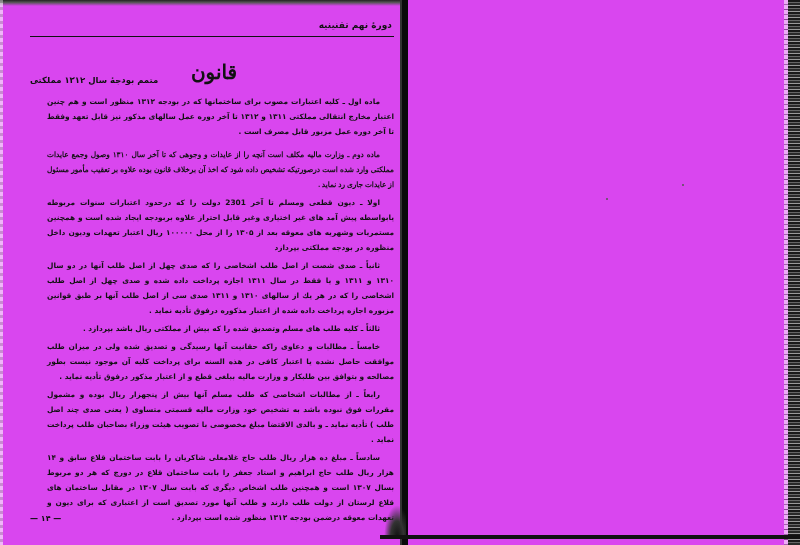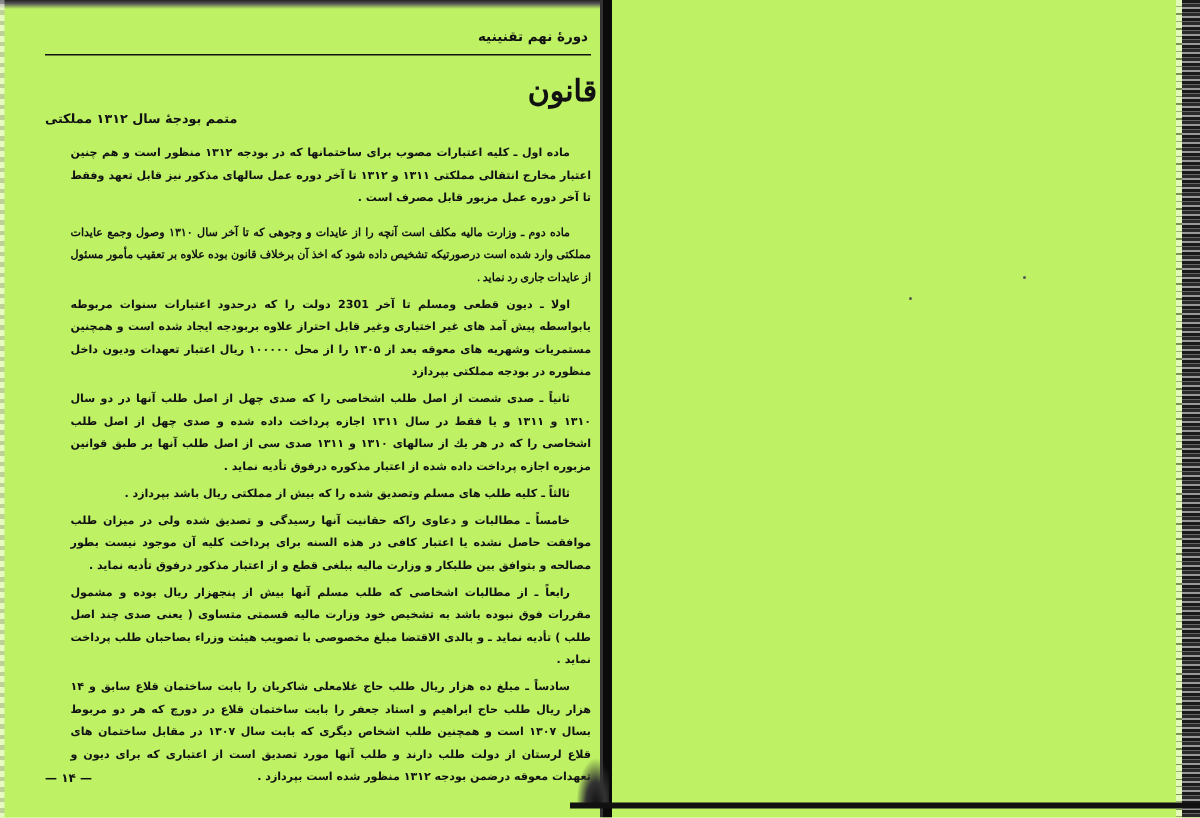--- a/index.html
+++ b/index.html
@@ -1,36 +1,36 @@
 <!DOCTYPE html>
 <html><head>
 <meta charset="utf-8">
 <style>
   html, body { margin:0; padding:0; }
   body { width:800px; height:545px; background:#ffffff; position:relative; overflow:hidden;
          font-family:"DejaVu Sans", sans-serif; color:#111; }
-  .spread { position:absolute; left:0; top:0; width:800px; height:545px; background:#bef264; }
+  .spread { position:absolute; left:0; top:0; width:800px; height:545px; background:#d946ef; }
   .top-edge { position:absolute; left:0; top:0; width:405px; height:6px;
               background:linear-gradient(#222,#555 40%,rgba(255,255,255,0) 100%); }
   .left-edge { position:absolute; left:0; top:0; width:3px; height:545px;
                background:repeating-linear-gradient(#bbb 0 3px,#fff 3px 7px); opacity:.6; }
   .gutter { position:absolute; left:402px; top:0; width:6px; height:545px; background:#0a0a0a; }
   .gutter-thin { position:absolute; left:400px; top:0; width:2px; height:545px; background:#333; }
   .bottom-edge { position:absolute; left:380px; top:535px; width:420px; height:4px; background:#111; }
   .bottom-smudge { position:absolute; left:384px; top:505px; width:22px; height:32px;
                    background:radial-gradient(ellipse at 60% 100%,#111 0%,#333 35%,rgba(255,255,255,0) 70%); }
   .right-edge { position:absolute; left:788px; top:0; width:12px; height:545px;
                 background:repeating-linear-gradient(#1a1a1a 0 2px,#666 2px 3px,#2a2a2a 3px 5px,#999 5px 6px); }
   .right-edge-inner { position:absolute; left:784px; top:0; width:5px; height:545px;
                       background:repeating-linear-gradient(#fff 0 4px,#777 4px 5px,#fff 5px 9px,#444 9px 10px); opacity:.55; }
 
   .page-left { position:absolute; left:30px; top:8px; width:368px; height:525px; }
   .running-head { position:absolute; right:6px; top:12px; font-size:9px; font-weight:bold; direction:rtl; }
   .head-rule { position:absolute; left:0; right:4px; top:28px; height:0; border-top:1.5px solid #111; }
-  .title { position:absolute; left:0; right:0; top:40px; text-align:right; direction:rtl;
+  .title { position:absolute; left:0; right:0; top:52px; text-align:center; direction:rtl;
            font-family:"DejaVu Serif", serif; font-weight:bold; font-size:20px; }
   .subtitle { position:absolute; left:0; right:0; top:67px; text-align:left; direction:rtl;
               font-size:8.5px; font-weight:bold; }
   .body { position:absolute; left:6px; right:4px; top:86px; direction:rtl; text-align:justify;
           font-size:7.4px; line-height:15px; font-weight:bold; }
   .para { margin:0 0 3px 11px; text-indent:0; }
   .para.indent { text-indent:14px; }
   .para.gap { margin-top:8px;font-family:Liberation Serif, serif; }
   .folio { position:absolute; left:0; right:0; top:506px; text-align:left; font-size:8px; font-weight:bold; direction:rtl; }
 

